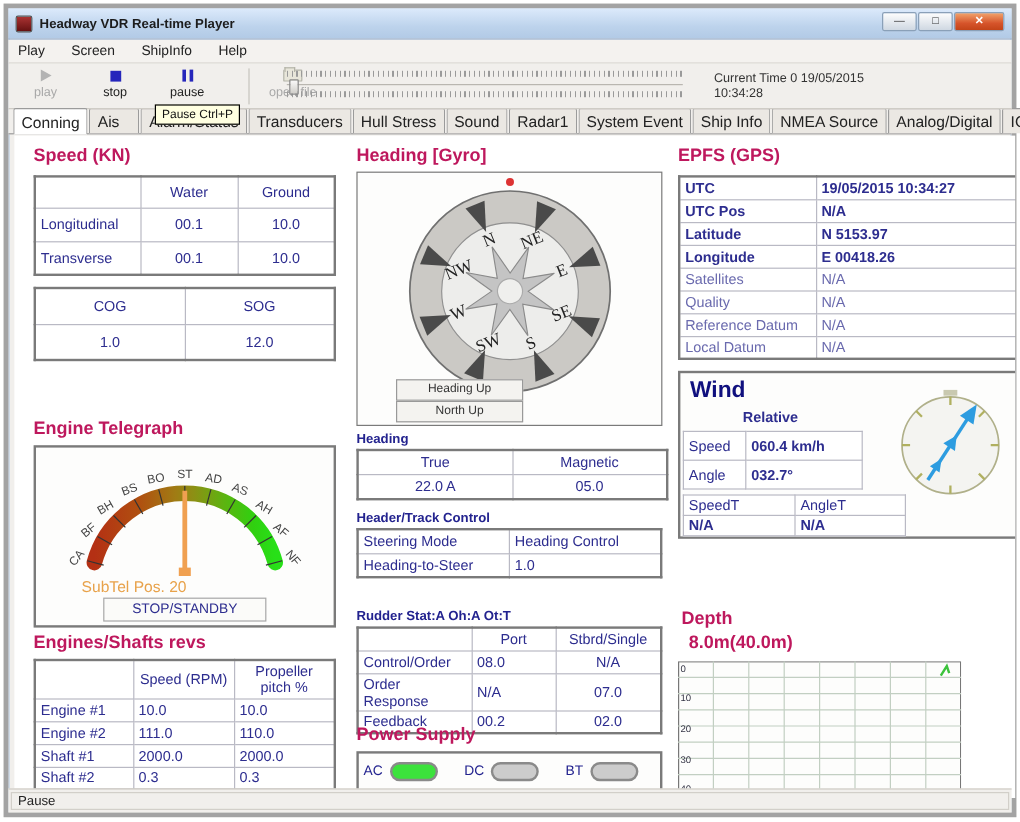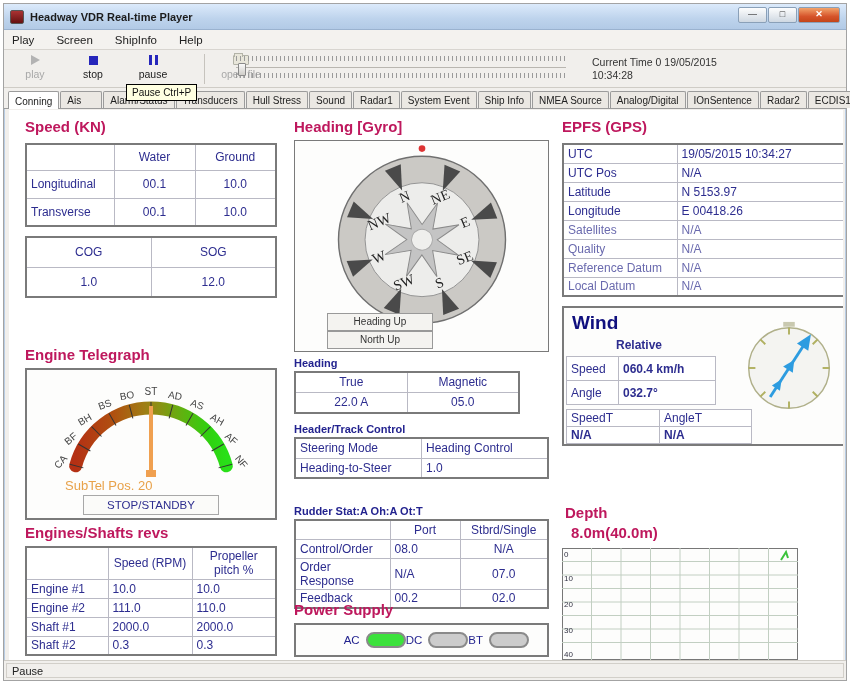--- a/index.html
+++ b/index.html
@@ -1,17 +1,17 @@
 <!DOCTYPE html>
 <html><head>
 <meta charset="utf-8">
 <style>
   html,body{margin:0;padding:0;width:850px;height:685px;background:#fff;font-family:"Liberation Sans",sans-serif;}
   *{box-sizing:border-box;}
-  .window{position:absolute;left:3px;top:3px;width:844px;height:678px;border:1px solid #a3a3a3;background:#f1efec;box-shadow:0 0 0 1px #b9cde4 inset;}
+  .window{position:absolute;left:3px;top:3px;width:844px;height:678px;border:4px solid #a3a3a3;background:#f1efec;box-shadow:0 0 0 1px #b9cde4 inset;}
   
   .titlebar{position:relative;height:26px;background:linear-gradient(#dceafb,#bdd3ec 60%,#b2cae6);display:flex;align-items:center;padding:0 6px;border-bottom:1px solid #9ab2cf;}
   .app-icon{width:14px;height:14px;background:linear-gradient(#a33,#611);border:1px solid #555;border-radius:2px;margin-right:6px;}
   .title-text{font-size:11px;color:#1c1c1c;font-weight:bold;}
   .winbtns{position:absolute;right:6px;top:3px;display:flex;gap:1px;}
   .winbtn{width:29px;height:16px;border:1px solid #8aa0b8;border-radius:2px;background:linear-gradient(#fdfdfd,#cfd8e2);font-size:9px;line-height:13px;text-align:center;color:#333;}
   .winbtn.close{width:42px;background:linear-gradient(#f2a36b,#d6542b 60%,#c34418);color:#fff;font-weight:bold;}
   
   .menubar{height:20px;background:#f4f2ef;border-bottom:1px solid #d8d5d0;display:flex;align-items:center;padding-left:8px;gap:22px;font-size:11.5px;color:#222;}
   .menu-item{cursor:default;}
@@ -29,40 +29,40 @@
   .slider{position:absolute;left:232px;top:6px;width:330px;height:26px;}
   .ticks{height:5px;background:repeating-linear-gradient(90deg,#9a9a9a 0 1px,transparent 1px 4px);}
   .ticks.bottom{margin-top:12px;}
   .slider-track{position:absolute;left:0;top:11px;width:100%;height:1px;background:#b9b6b0;}
   .slider-handle{position:absolute;left:2px;top:7px;width:8px;height:13px;background:linear-gradient(#fafafa,#cfcdc8);border:1px solid #8a8a8a;border-radius:1px;}
   .cur-time{position:absolute;left:588px;top:6px;width:180px;font-size:10.5px;color:#333;line-height:13px;}
   
   .tooltip{position:absolute;left:122px;top:80px;background:#ffffe1;border:1px solid #000;font-size:10px;padding:2px 5px;color:#111;z-index:30;}
   
   .tabstrip{height:21px;background:#f1efec;display:flex;align-items:flex-end;padding-left:4px;border-bottom:1px solid #9b9b9b;}
-  .tab{font-size:10px;color:#222;border:1px solid #9b9b9b;border-bottom:none;border-radius:2px 2px 0 0;background:#ebe8e3;padding:3px 6px 2px;margin-right:1px;white-space:nowrap;margin-top:40px;}
+  .tab{font-size:13px;color:#222;border:1px solid #9b9b9b;border-bottom:none;border-radius:2px 2px 0 0;background:#ebe8e3;padding:3px 6px 2px;margin-right:1px;white-space:nowrap;margin-top:40px;}
   .tab.active{background:#fff;position:relative;top:1px;padding-top:4px;font-weight:normal;}
   
   .content{position:absolute;left:5px;top:106px;width:834px;height:552px;background:#fff;overflow:hidden;}
   .sec-title{position:absolute;font-size:15px;font-weight:600;color:#be185d;}
   .sub-title{position:absolute;font-size:11px;font-weight:bold;color:#23238f;}
   table.tbl{position:absolute;border-collapse:collapse;background:#fff;color:#2d2d8f;font-size:12px;border:2px solid #7a7a7a;table-layout:fixed;}
   table.tbl td,table.tbl th{border:1px solid #b9b9c4;padding:1px 4px;font-weight:normal;text-align:left;overflow:hidden;}
   table.tbl .c{text-align:center;}
-  table.tbl tr.b td{font-weight:normal;}
+  table.tbl tr.b td{font-weight:bold;}
   table.tbl tr.dim td{color:#6a6aae;}
   .panel{position:absolute;border:2px solid #7a7a7a;background:#fdfdfc;}
   
   .subtel{position:absolute;left:38px;top:108px;font-size:13px;color:#e8a24a;}
   .stopstandby{position:absolute;left:56px;top:125px;width:136px;height:20px;border:1px solid #a8a8a8;background:#fbfbf9;color:#2d2d8f;font-size:11.5px;text-align:center;line-height:18px;}
   
   .compass-btns{position:absolute;left:32px;bottom:2px;display:flex;flex-direction:column;}
   .cbtn{width:106px;height:18px;border:1px solid #999;background:#f4f3f0;font-size:10px;color:#333;text-align:center;line-height:16px;}
   
-  .power-panel{display:flex;align-items:center;justify-content:flex-end;padding:0 18px 0 4px;}
+  .power-panel{display:flex;align-items:center;justify-content:space-between;padding:0 18px 0 4px;}
   .pw-item{display:flex;align-items:center;gap:6px;font-size:11.5px;color:#23238f;}
   .pill{width:40px;height:16px;border:2px solid #8a8a8a;border-radius:9px;}
   
   .wind-title{position:absolute;left:8px;top:4px;font-size:19px;font-weight:bold;color:#10107e;}
   .wind-sub{position:absolute;left:52px;top:30px;font-size:12px;font-weight:bold;color:#2d2d8f;}
   
   .statusbar{position:absolute;left:0;right:0;bottom:0;height:20px;background:#f1efec;border-top:1px solid #cfccc6;}
   .status-inner{position:absolute;left:2px;right:2px;top:2px;bottom:2px;border:1px solid #d2cfc9;font-size:11px;color:#222;padding:1px 5px;}
 </style>
 </head>
@@ -297,21 +297,21 @@
           </g>
         </g>
       </svg>
       <div class="compass-btns">
         <div class="cbtn">Heading Up</div>
         <div class="cbtn">North Up</div>
       </div>
     </div>
 
     <div class="sub-title" style="left:285px;top:247px">Heading</div>
-    <table class="tbl" style="left:285px;top:261px;width:226px">
+    <table class="tbl" style="left:285px;top:261px;width:260px">
       <tbody>
           <tr style="height:20px">
             <th class="c" style="width:50%">True</th>
             <th class="c">Magnetic</th>
           </tr>
       <tr style="height:21px">
             <td class="c">22.0 A</td>
             <td class="c">05.0</td>
           </tr>
     </tbody>

